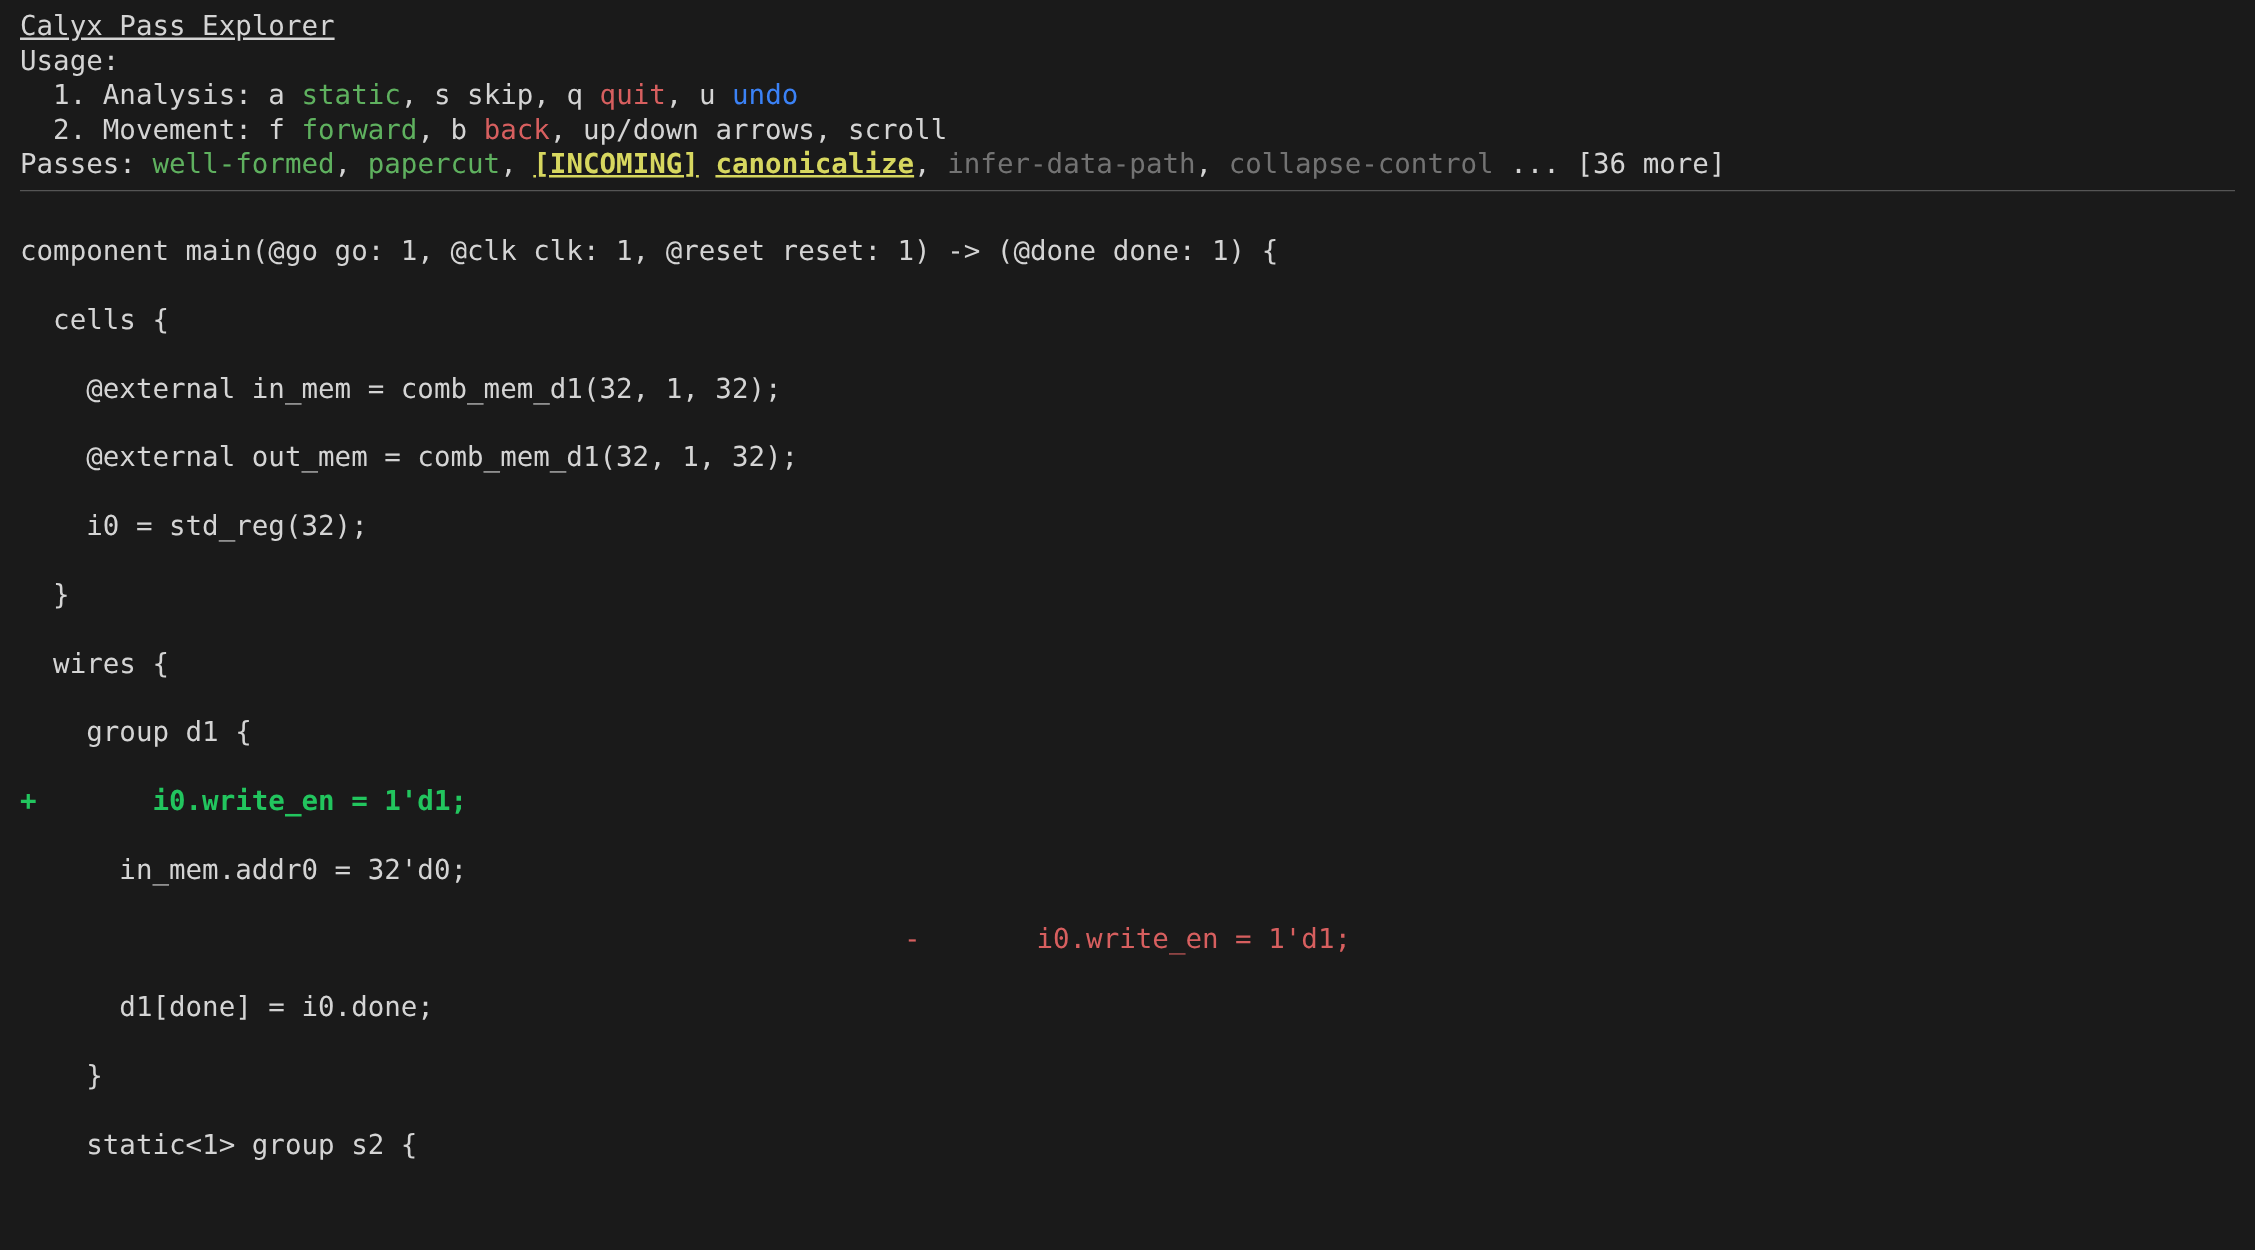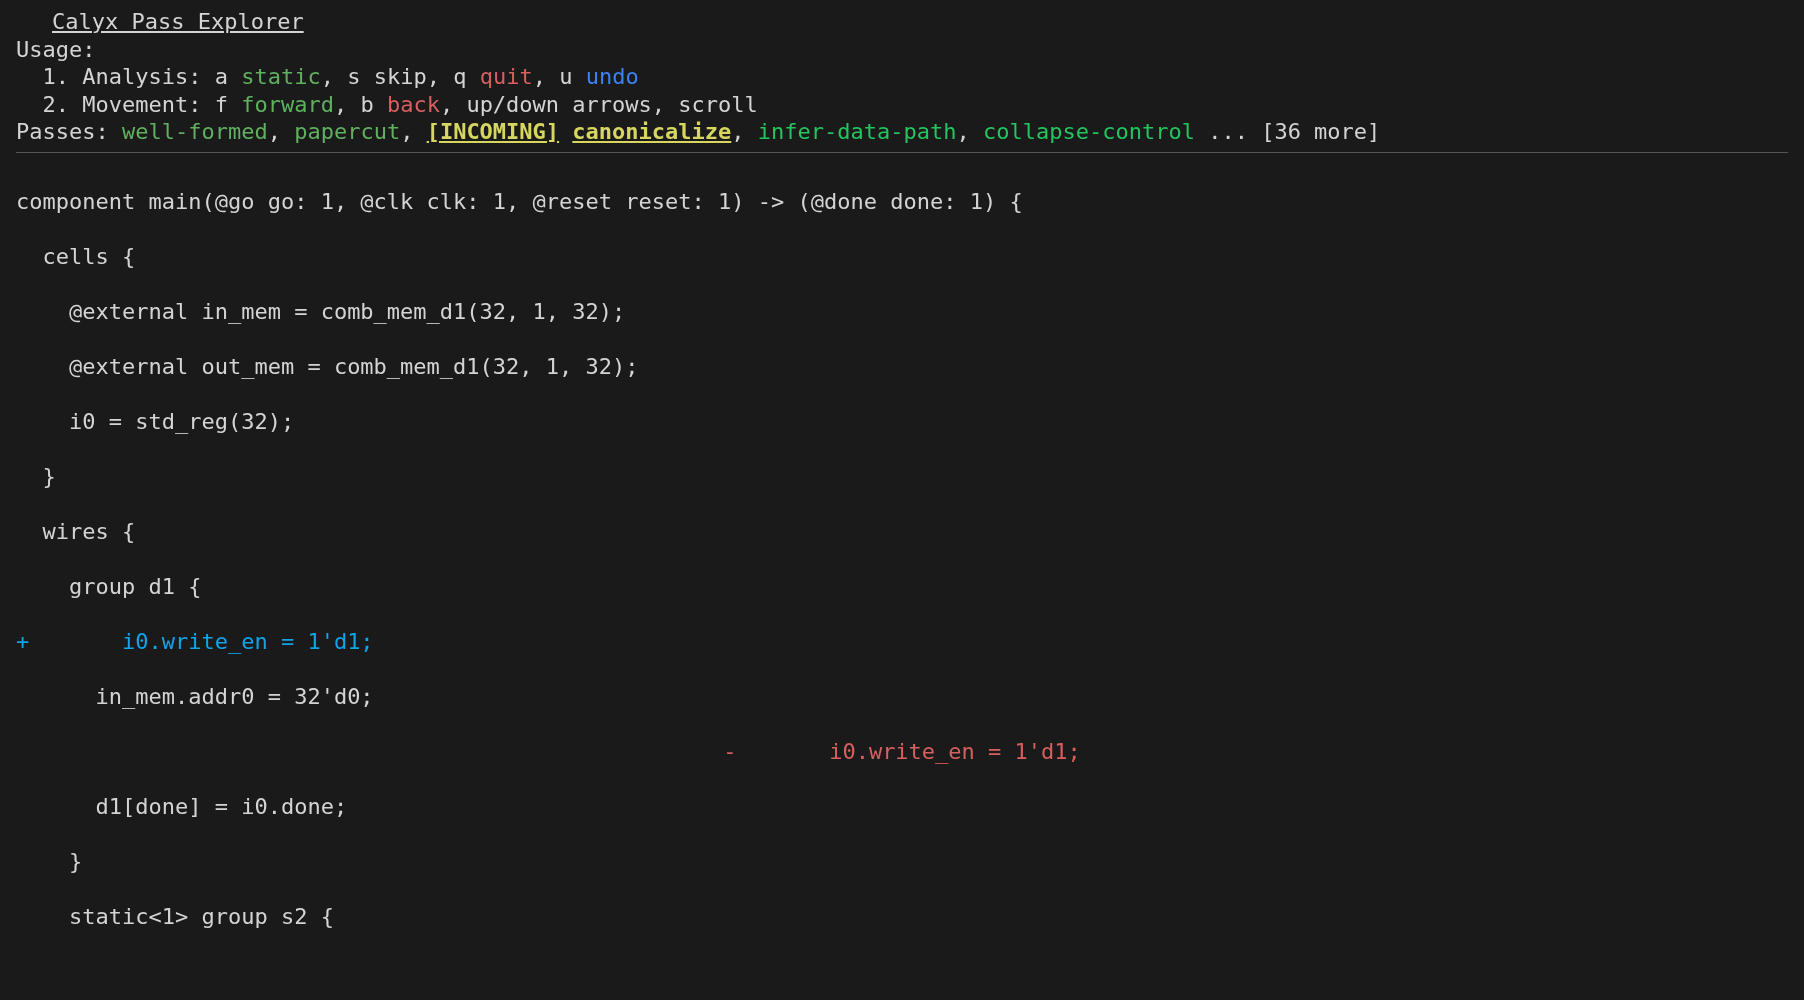--- a/index.html
+++ b/index.html
@@ -10,35 +10,34 @@
     font-size: 22px;
     line-height: 1.25;
     padding: 8px 16px;
     width: 1804px;
     height: 1000px;
     overflow: hidden;
   }
   .title {
     text-decoration: underline;
     color: #d4d4d4;
-    margin-left: 36px;
   }
   .header-line { white-space: pre; }
   .green { color: #5fb15f; }
   .red { color: #d75f5f; text-align: right; }
   .blue { color: #3b82f6; }
-  .purple { color: #22c55e; }
+  .purple { color: #737373; }
   .yellow { color: #d7d75f; font-weight: bold; text-decoration: underline; }
   hr.sep {
     border: none;
     border-top: 1px solid #555;
     margin: 6px 0 8px 0;
   }
   .code { white-space: pre; }
-  .diff-add { color: #0ea5e9; }
+  .diff-add { color: #22c55e; font-weight: bold; }
   .diff-del { color: #d75f5f; text-align: center; }
 </style>
 </head>
 <body>
 
 <div>
   <div class="title">Calyx Pass Explorer</div>
   <div class="header-line">Usage:</div>
   <div class="header-line"><span>  1. Analysis: </span><span>a</span> <span class="green">static</span>, <span>s</span> <span>skip</span>, <span>q</span> <span class="red">quit</span>, <span>u</span> <span class="blue">undo</span></div>
   <div class="header-line"><span>  2. Movement: </span><span>f</span> <span class="green">forward</span>, <span>b</span> <span class="red">back</span><span>, up/down arrows, scroll</span></div>

